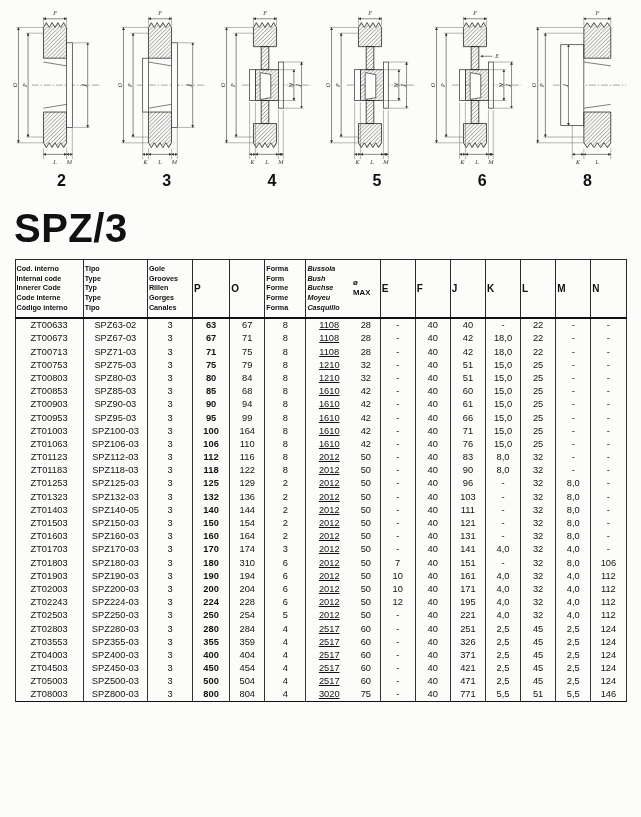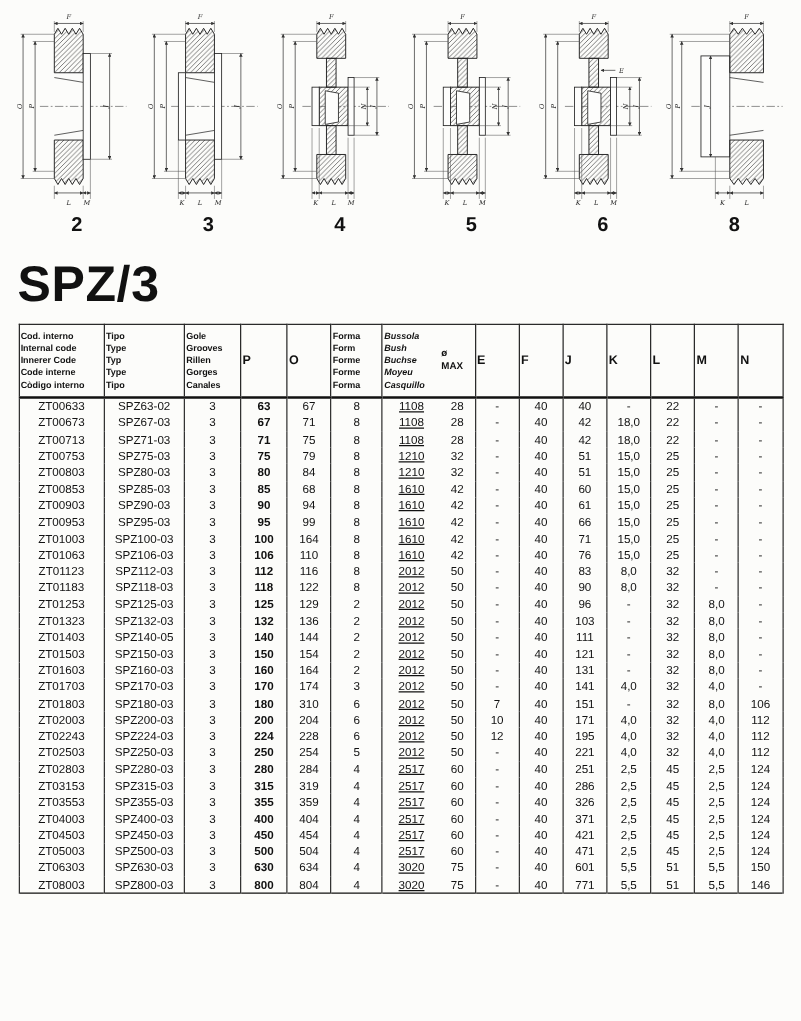--- a/index.html
+++ b/index.html
@@ -754,20 +754,37 @@
           <td class="max">50</td>
           <td>7</td>
           <td>40</td>
           <td>151</td>
           <td>-</td>
           <td>32</td>
           <td>8,0</td>
           <td>106</td>
         </tr>
         <tr>
+          <td>ZT01903</td>
+          <td>SPZ190-03</td>
+          <td>3</td>
+          <td class="bold">190</td>
+          <td>194</td>
+          <td>6</td>
+          <td class="bussola">2012</td>
+          <td class="max">50</td>
+          <td>10</td>
+          <td>40</td>
+          <td>161</td>
+          <td>4,0</td>
+          <td>32</td>
+          <td>4,0</td>
+          <td>112</td>
+        </tr>
+        <tr>
           <td>ZT02003</td>
           <td>SPZ200-03</td>
           <td>3</td>
           <td class="bold">200</td>
           <td>204</td>
           <td>6</td>
           <td class="bussola">2012</td>
           <td class="max">50</td>
           <td>10</td>
           <td>40</td>
@@ -822,37 +839,20 @@
           <td class="max">60</td>
           <td>-</td>
           <td>40</td>
           <td>251</td>
           <td>2,5</td>
           <td>45</td>
           <td>2,5</td>
           <td>124</td>
         </tr>
         <tr>
-          <td>ZT03153</td>
-          <td>SPZ315-03</td>
-          <td>3</td>
-          <td class="bold">315</td>
-          <td>319</td>
-          <td>4</td>
-          <td class="bussola">2517</td>
-          <td class="max">60</td>
-          <td>-</td>
-          <td>40</td>
-          <td>286</td>
-          <td>2,5</td>
-          <td>45</td>
-          <td>2,5</td>
-          <td>124</td>
-        </tr>
-        <tr>
           <td>ZT03553</td>
           <td>SPZ355-03</td>
           <td>3</td>
           <td class="bold">355</td>
           <td>359</td>
           <td>4</td>
           <td class="bussola">2517</td>
           <td class="max">60</td>
           <td>-</td>
           <td>40</td>
@@ -905,37 +905,20 @@
           <td>4</td>
           <td class="bussola">2517</td>
           <td class="max">60</td>
           <td>-</td>
           <td>40</td>
           <td>471</td>
           <td>2,5</td>
           <td>45</td>
           <td>2,5</td>
           <td>124</td>
-        </tr>
-        <tr>
-          <td>ZT06303</td>
-          <td>SPZ630-03</td>
-          <td>3</td>
-          <td class="bold">630</td>
-          <td>634</td>
-          <td>4</td>
-          <td class="bussola">3020</td>
-          <td class="max">75</td>
-          <td>-</td>
-          <td>40</td>
-          <td>601</td>
-          <td>5,5</td>
-          <td>51</td>
-          <td>5,5</td>
-          <td>150</td>
         </tr>
         <tr>
           <td>ZT08003</td>
           <td>SPZ800-03</td>
           <td>3</td>
           <td class="bold">800</td>
           <td>804</td>
           <td>4</td>
           <td class="bussola">3020</td>
           <td class="max">75</td>

